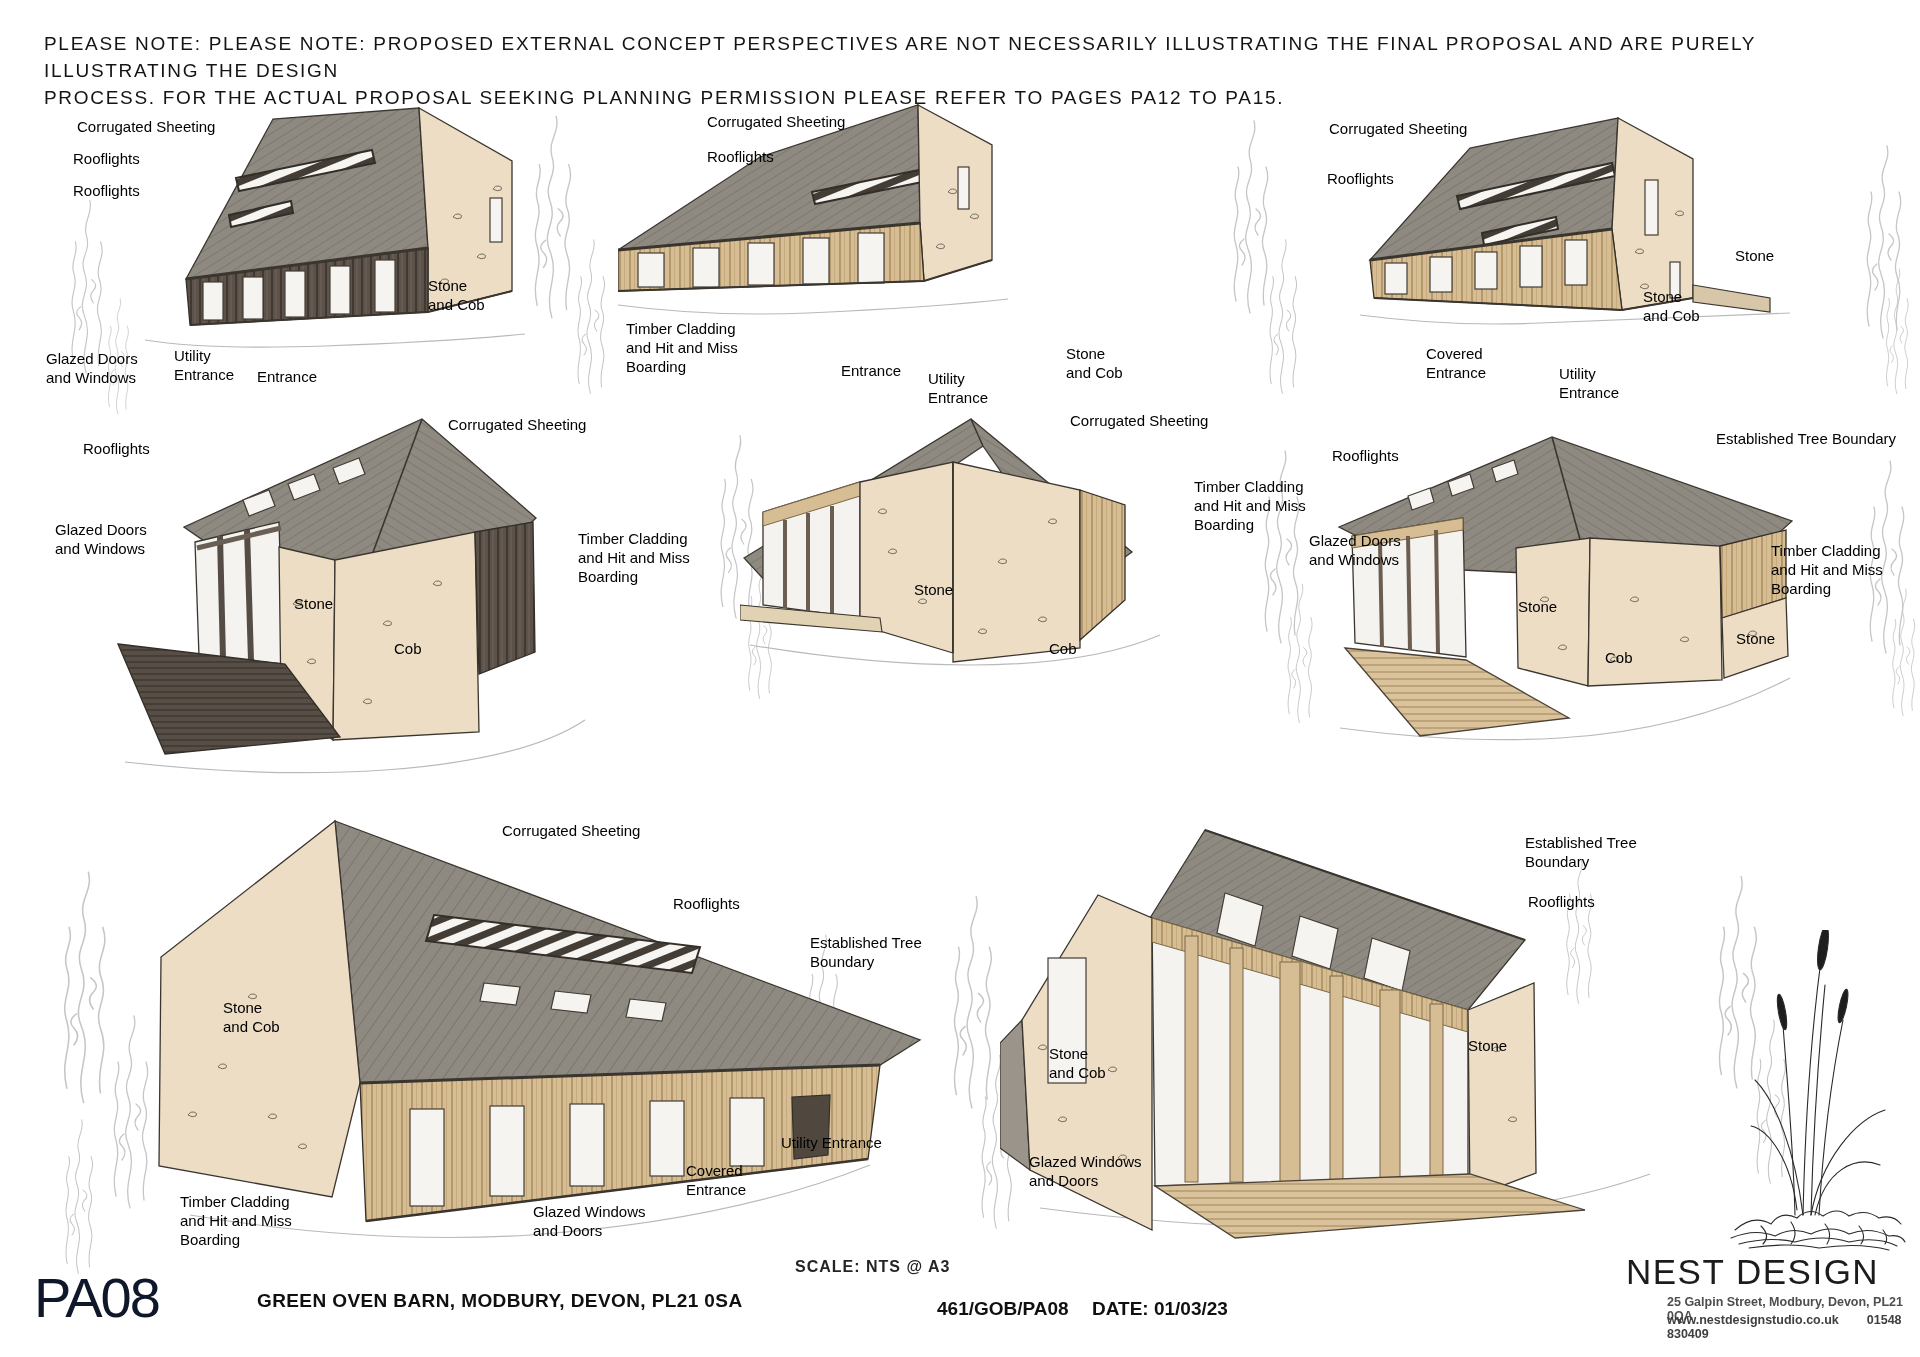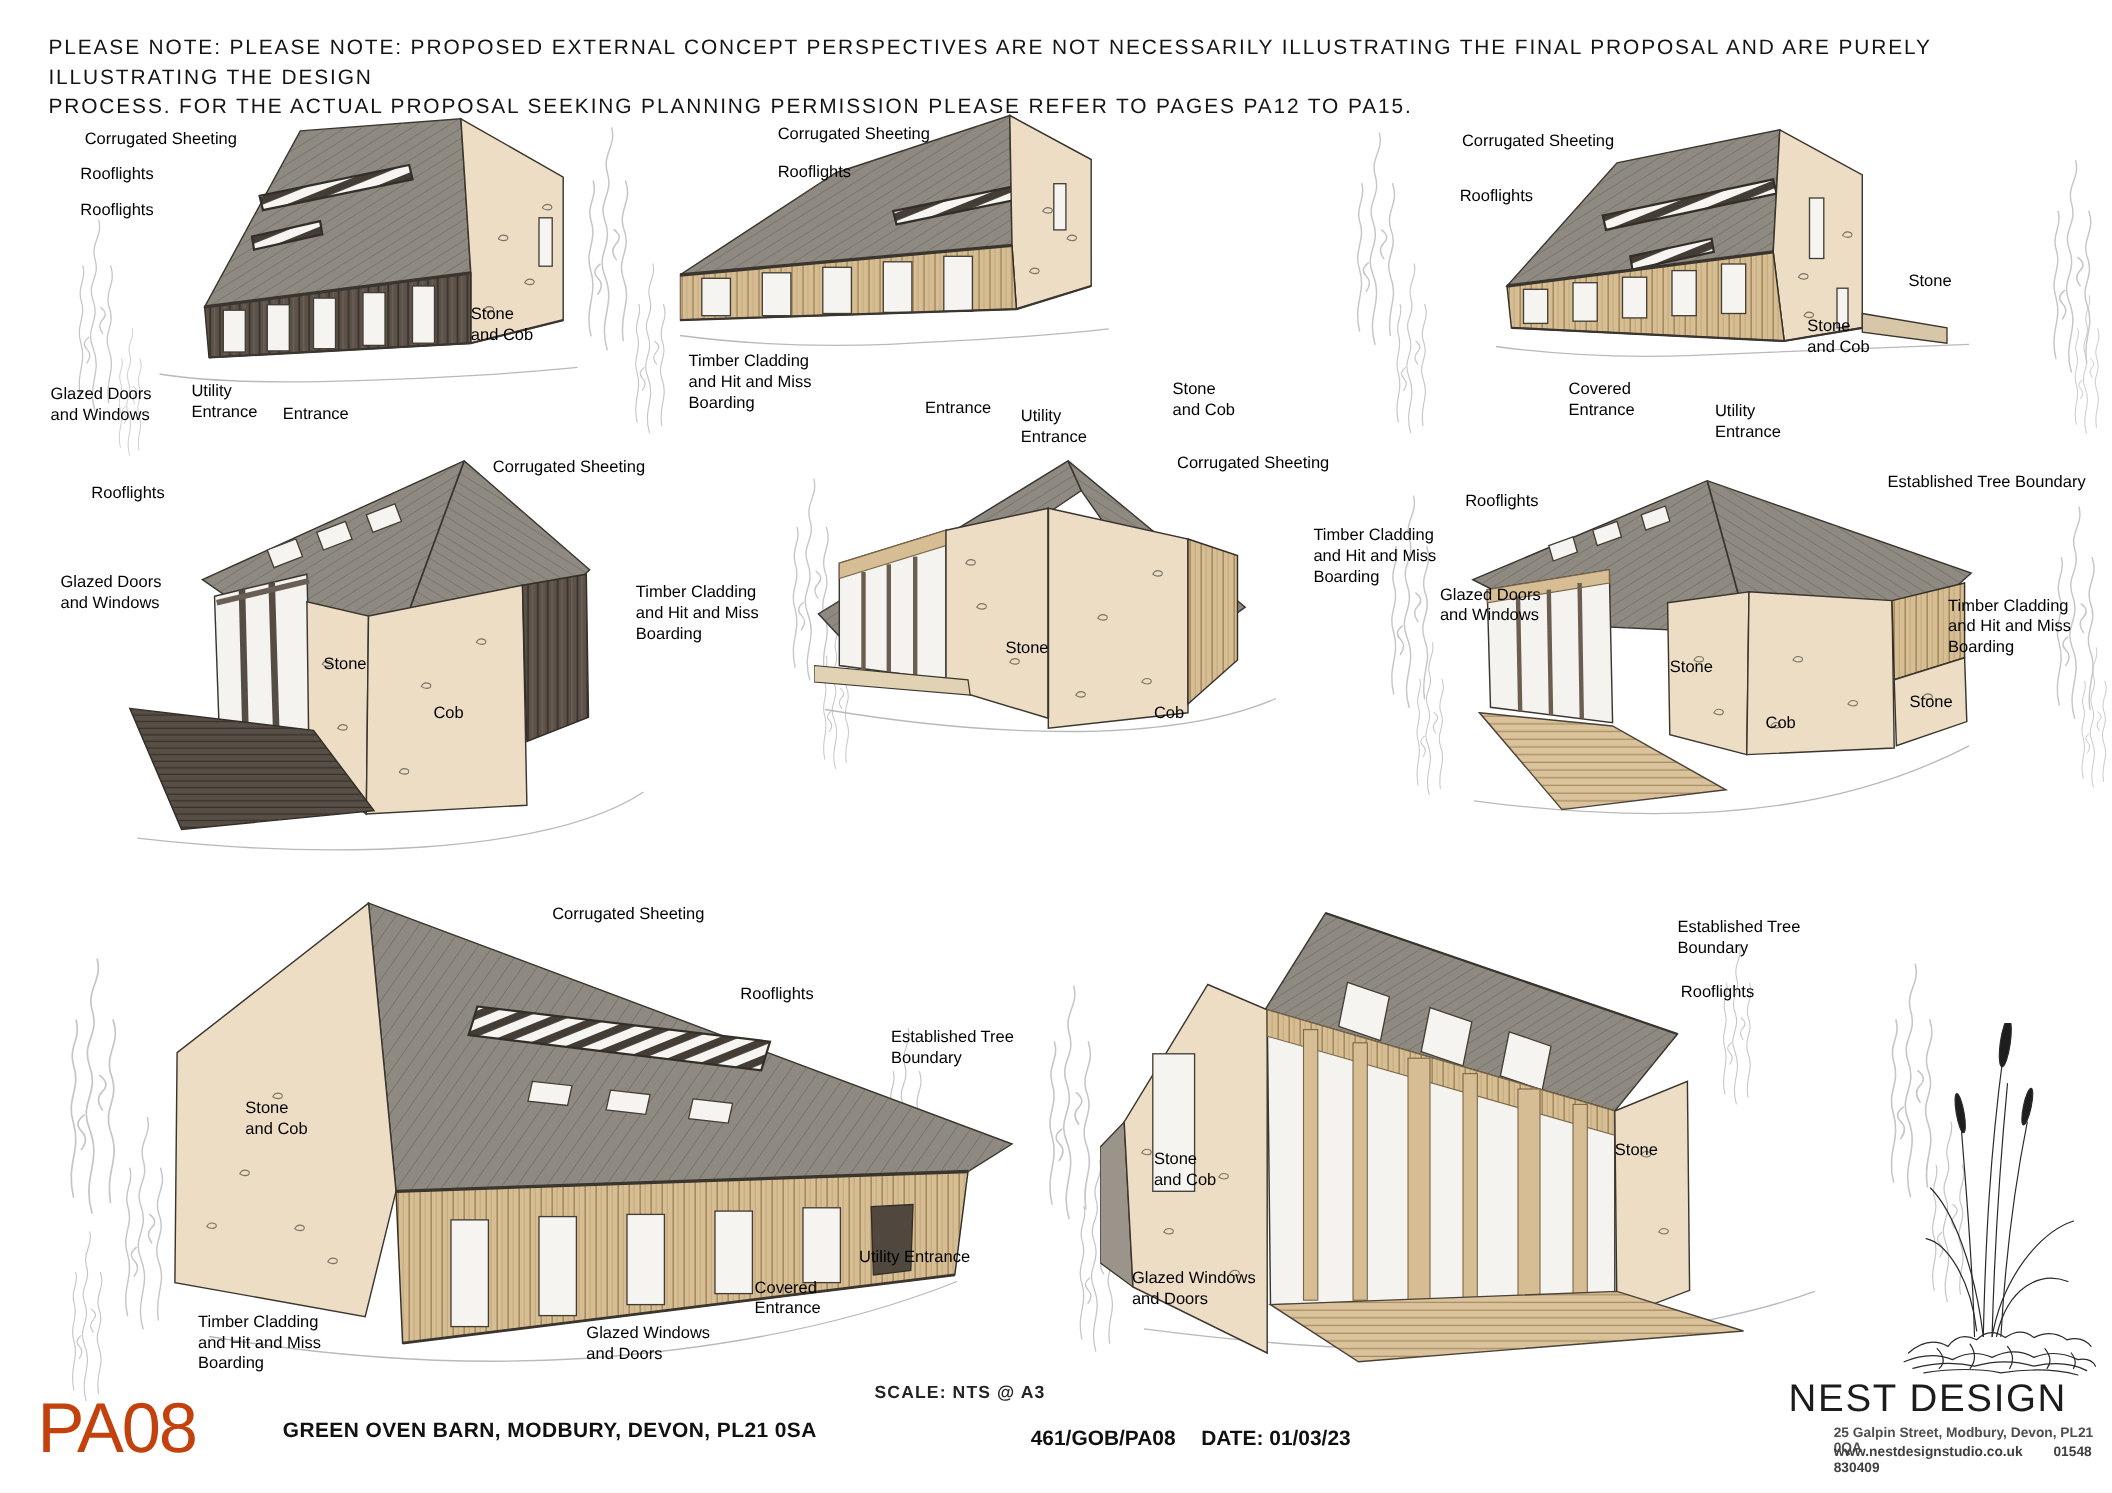--- a/index.html
+++ b/index.html
@@ -15,21 +15,21 @@
   .wl{fill:#ecddc4;stroke:#3a352e;stroke-width:1.3}
   .tex{stroke:none}
   .edge{stroke:#3a352e;fill:none}
   .win{fill:#f5f4f0;stroke:#433d35;stroke-width:1.2}
   .slatband{stroke:#332e28;stroke-width:2}
   .deckd{fill:url(#plankD);stroke:#332e28;stroke-width:1.3}
   .deckl{fill:url(#plankL);stroke:#4a4238;stroke-width:1.3}
   .post{fill:#d6bd93;stroke:#7a6748;stroke-width:1}
   .ground{stroke:#b9b9bc;fill:none;stroke-width:1.2}
   
-  .page-code{position:absolute;left:34px;top:1254px;font-size:64px;line-height:88px;letter-spacing:-2px;color:#c2410c}
+  .page-code{position:absolute;left:34px;top:1254px;font-size:56px;line-height:88px;letter-spacing:-2px;color:#0f172a}
   .tb-title{position:absolute;left:256px;top:1258px;font-size:20px;font-weight:700;letter-spacing:1.2px;color:#242424}
   .tb-scale{position:absolute;left:795px;top:1258px;font-size:16px;font-weight:700;letter-spacing:1px;color:#242424}
   .tb-project{position:absolute;left:257px;top:1290px;font-size:19px;font-weight:700;letter-spacing:.4px;color:#101010}
   .tb-ref{position:absolute;left:937px;top:1298px;font-size:19px;font-weight:700;color:#101010}
   .tb-date{position:absolute;left:1092px;top:1298px;font-size:19px;font-weight:700;color:#101010}
   .studio-name{position:absolute;left:1626px;top:1252px;font-size:35px;letter-spacing:1.5px;color:#1c1c1c}
   .studio-address{position:absolute;left:1667px;top:1295px;font-size:12.5px;font-weight:700;color:#4e4e4e}
   .studio-row{position:absolute;left:1667px;top:1313px;font-size:12.5px;font-weight:700;color:#404040}
   .studio-row span{margin-right:28px}
 </style>

